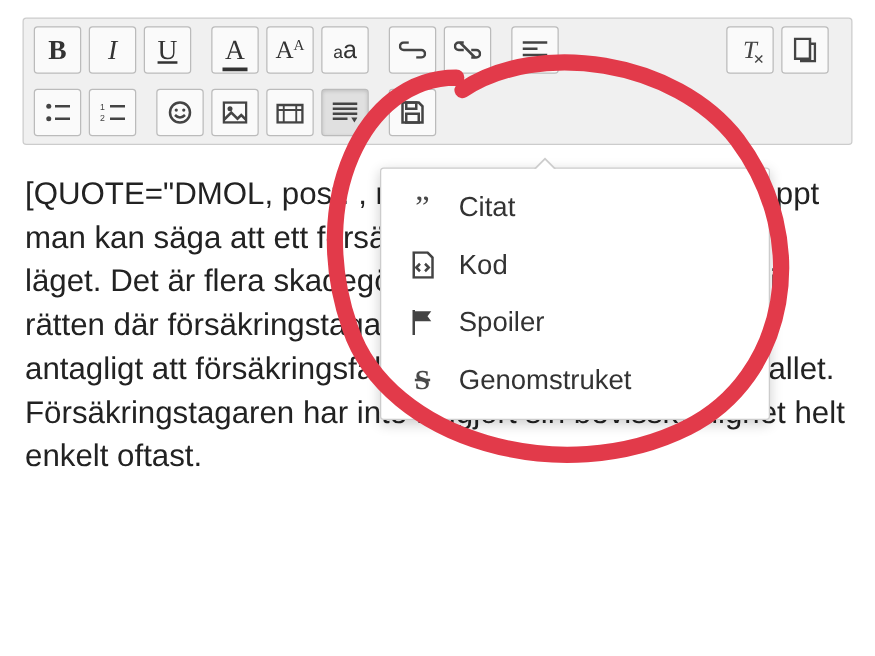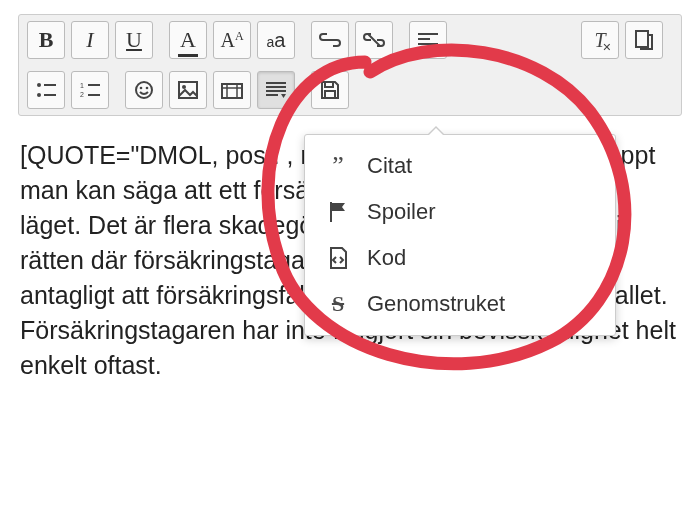--- a/index.html
+++ b/index.html
@@ -249,36 +249,36 @@
 
 <div class="editor">[QUOTE="DMOL, post: , member: 155726"]Det är knappt man kan säga att ett försäkringsfall föreligger i det här läget. Det är flera skadegörare som förlorat genom år i rätten där försäkringstagaren inte har gjort det mer antagligt att försäkringsfall föreligger än att så inte är fallet. Försäkringstagaren har inte fullgjort sin bevisskyldighet helt enkelt oftast.</div>
 
 <div class="dropdown">
   <div class="dd-item">
     <span class="dd-icon" style="font-size:26px;font-family:Georgia;line-height:0.6">”</span>
     <span>Citat</span>
   </div>
   <div class="dd-item">
     <span class="dd-icon">
-      <svg width="20" height="22" viewBox="0 0 20 22">
-          <line x1="3" y1="1" x2="3" y2="21" stroke="#444" stroke-width="2"></line>
-          <path d="M3 2h14l-3 4 3 4H3z" fill="#444"></path>
-        </svg>
-    </span>
-    <span>Spoiler</span>
-  </div>
-  <div class="dd-item">
-    <span class="dd-icon">
       <svg width="22" height="22" viewBox="0 0 22 22">
           <path d="M4 1h11l4 4v16H4z" fill="none" stroke="#444" stroke-width="2"></path>
           <polyline points="9,10 6,13 9,16" fill="none" stroke="#444" stroke-width="2"></polyline>
           <polyline points="13,10 16,13 13,16" fill="none" stroke="#444" stroke-width="2"></polyline>
         </svg>
     </span>
     <span>Kod</span>
+  </div>
+  <div class="dd-item">
+    <span class="dd-icon">
+      <svg width="20" height="22" viewBox="0 0 20 22">
+          <line x1="3" y1="1" x2="3" y2="21" stroke="#444" stroke-width="2"></line>
+          <path d="M3 2h14l-3 4 3 4H3z" fill="#444"></path>
+        </svg>
+    </span>
+    <span>Spoiler</span>
   </div>
   <div class="dd-item">
     <span class="dd-icon" style="font-family:Georgia;font-size:22px;text-decoration:line-through;font-weight:bold">S</span>
     <span>Genomstruket</span>
   </div>
 </div>
 
 <svg class="circle-annot" viewBox="0 0 390 340">
   <path d="M 115 20
            C 40 20, -5 120, 30 220

